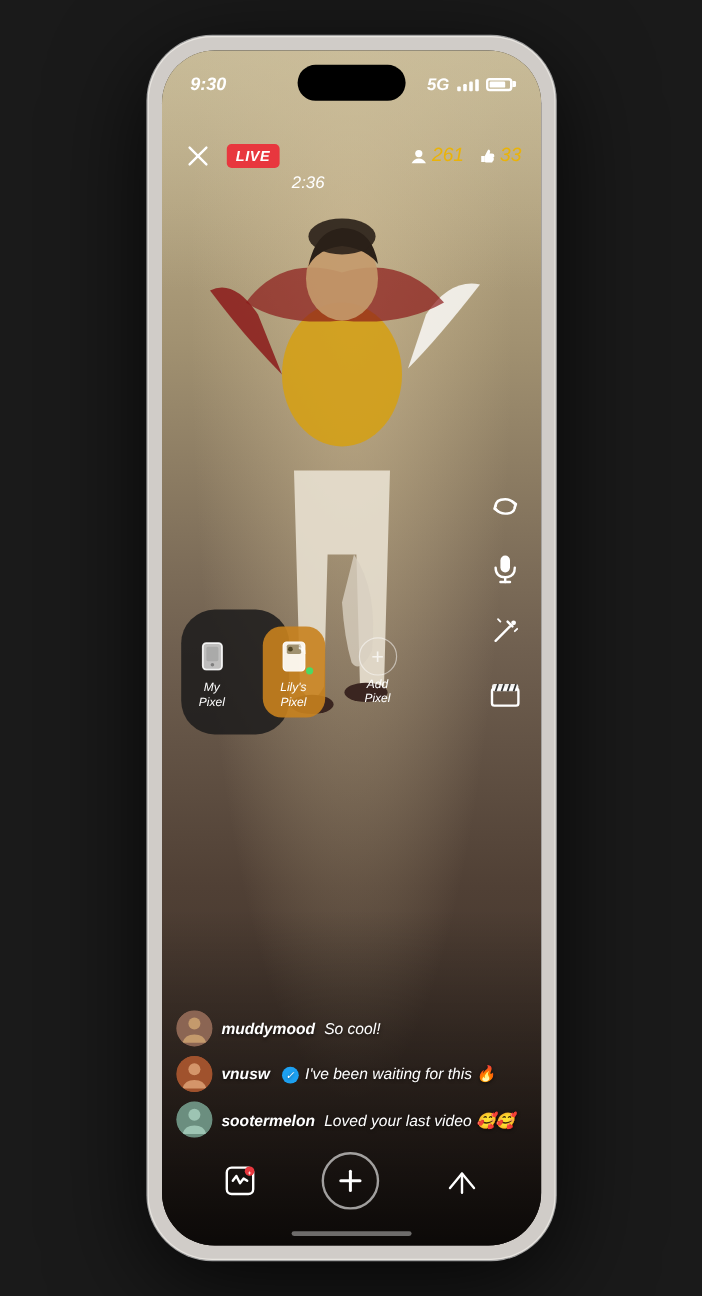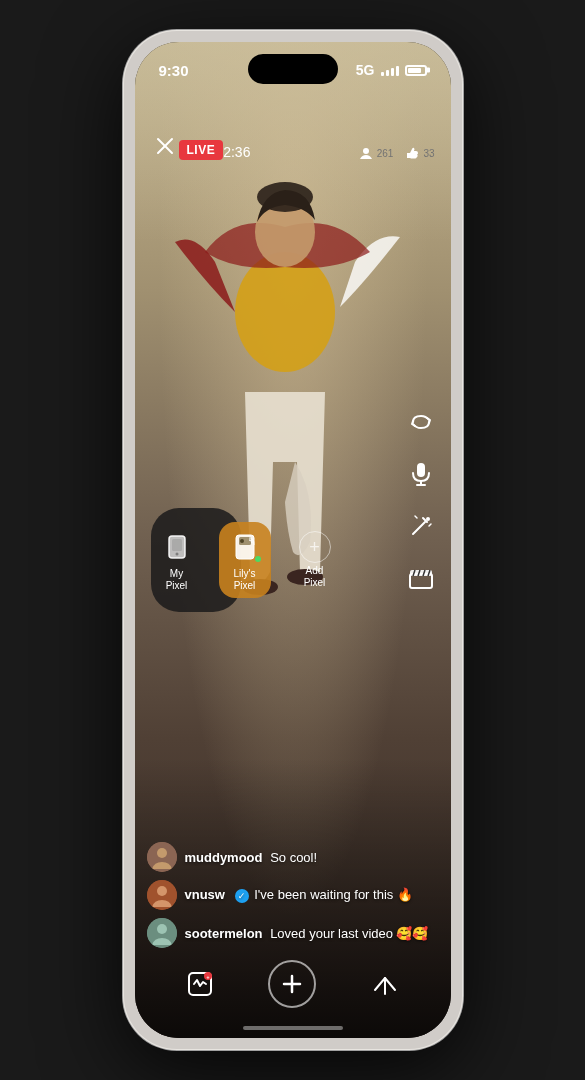--- a/index.html
+++ b/index.html
@@ -26,20 +26,21 @@
       position: relative;
     }
 
     .phone-inner {
       width: 100%;
       height: 100%;
       background: #000;
       border-radius: 44px;
       overflow: hidden;
       position: relative;
+      font-style: italic;
     }
 
     
     .status-bar {
       position: absolute;
       top: 0;
       left: 0;
       right: 0;
       height: 44px;
       display: flex;
@@ -115,23 +116,24 @@
       z-index: 20;
     }
 
     
     .live-header {
       position: absolute;
       top: 50px;
       left: 0;
       right: 0;
       display: flex;
-      align-items: flex-end;
+      align-items: center;
       padding: 8px 16px;
       z-index: 10;
+      gap: 10px;
     }
 
     .close-btn {
       width: 28px;
       height: 28px;
       display: flex;
       align-items: center;
       justify-content: center;
       color: #fff;
       font-size: 18px;
@@ -153,22 +155,22 @@
       font-size: 14px;
       font-weight: 500;
       margin-top: 44px;
     }
 
     .live-stats {
       margin-left: auto;
       display: flex;
       align-items: center;
       gap: 12px;
-      color: #737373;
-      font-size: 10px;
+      color: #eab308;
+      font-size: 16px;
       font-weight: 500;
     }
 
     .stat-item {
       display: flex;
       align-items: center;
       gap: 4px;
     }
 
     

